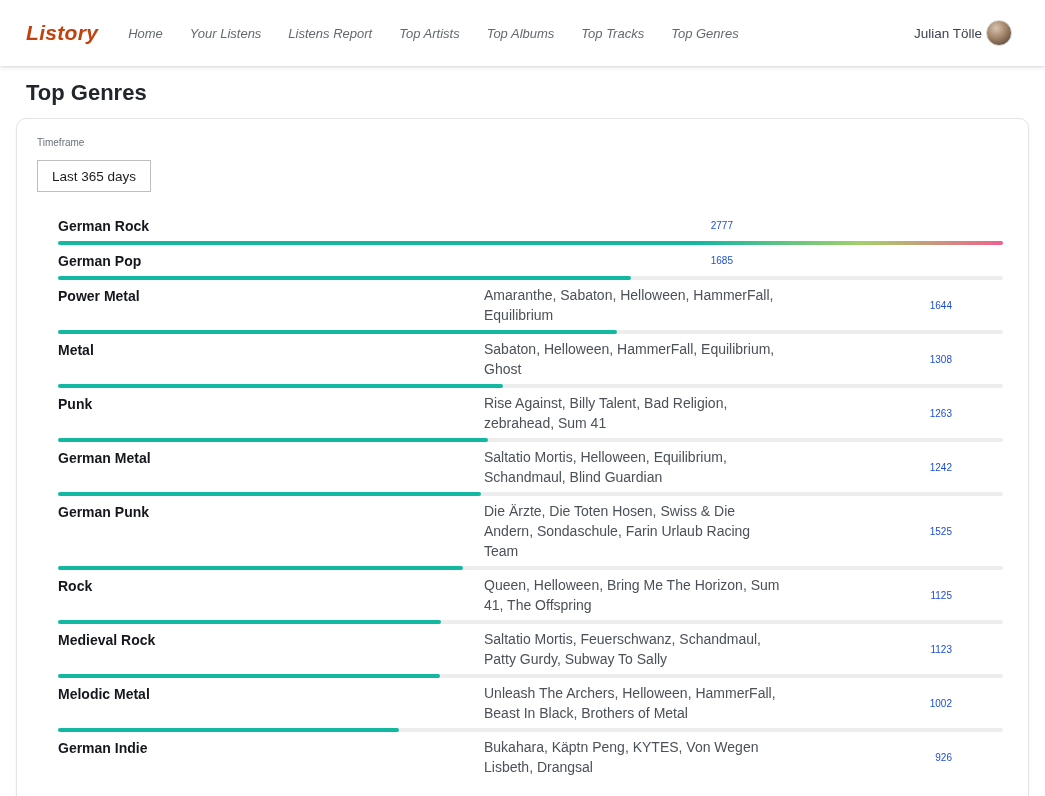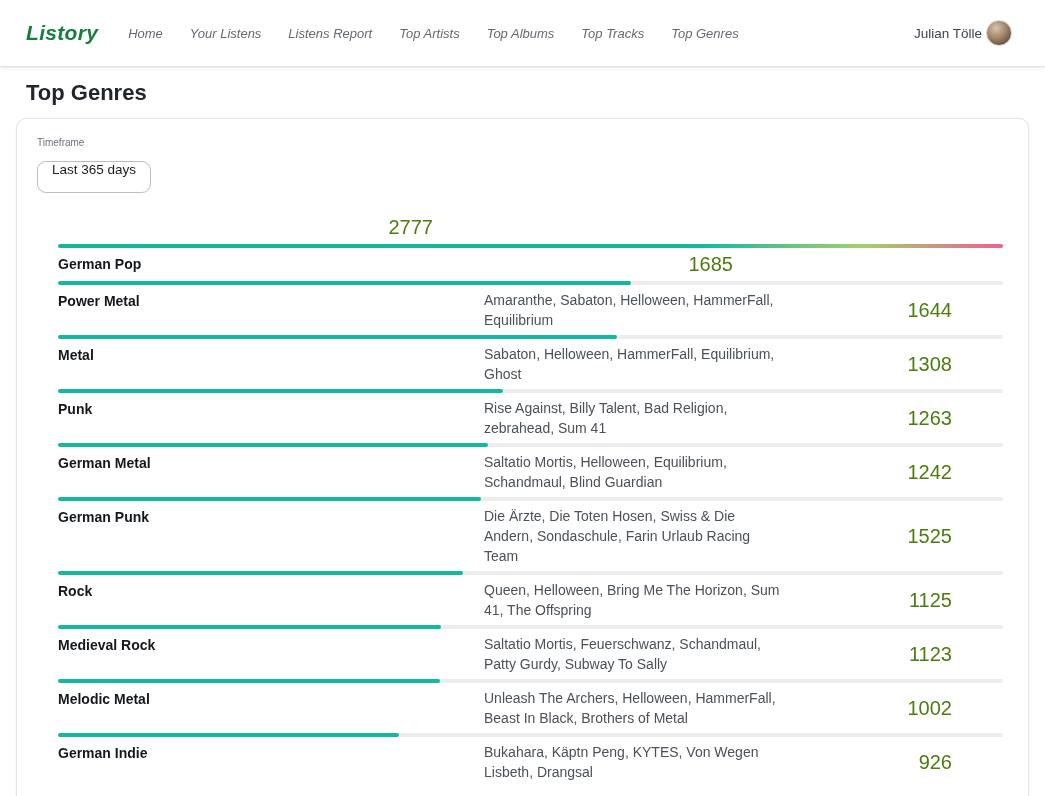--- a/index.html
+++ b/index.html
@@ -14,21 +14,21 @@
   
   .appbar {
     height: 66px; background: #fff;
     display: flex; align-items: center;
     padding: 0 33px 0 26px;
     box-shadow: 0 1px 2px rgba(0,0,0,0.10), 0 2px 6px rgba(0,0,0,0.07);
     position: relative; z-index: 5;
   }
   .logo {
     font-size: 21px; font-weight: 700; font-style: italic;
-    letter-spacing: 0.3px; color: #15803d; cursor: pointer;
+    letter-spacing: 0.3px; color: #c2410c; cursor: pointer;
     margin-right: 30px; white-space: nowrap;
   }
   .nav-links { display: flex; gap: 27px; flex: 1; align-items: center; font-style: italic; }
   .nav-link {
     font-size: 13px; color: #62696f; text-decoration: none;
     cursor: pointer; white-space: nowrap;
   }
   .user { display: flex; align-items: center; gap: 4px; cursor: pointer; }
   .user-name { font-size: 13.5px; color: #3c4450; white-space: nowrap; }
   .avatar {
@@ -46,44 +46,44 @@
   .card {
     background: #fff;
     border: 1px solid #e2e4e7;
     border-radius: 10px;
     box-shadow: 0 1px 3px rgba(0,0,0,0.05);
     padding: 14px 25px 30px 20px;
     height: 900px;
   }
   .tf-label { font-size: 10px; color: #6a727c; margin: 4px 0 12px 0; }
   .tf-select {
-    display: inline-flex; 
+    display: inline-flex; align-items: center;
     height: 32px; padding: 0 14px;
-    border: 1px solid #bdbdbd; border-radius: 9px;
+    border: 1px solid #bdbdbd; border-radius: 0;
     font-size: 13.5px; color: #1d1d1f; background: #fff;
     cursor: pointer;
   }
 
   
   .genre-rows { margin-top: 18px; }
   .genre-row { position: relative; margin-left: 21px; padding: 5px 0 9px 0; }
   .row-grid {
     display: grid;
     grid-template-columns: 426px 300px 1fr;
     align-items: start;
   }
   .genre-name {
     font-size: 14px; font-weight: 700; color: #14181d;
     line-height: 20px; padding-top: 1px;
   }
   .genre-artists {
     font-size: 14px; color: #4a5158; line-height: 20px;
   }
   .genre-count {
-    font-size: 20px; color: #4d7c0f;
+    font-size: 10px; color: #1d4ed8;
     align-self: center; justify-self: end;
     padding-right: 51px;
   }
   .bar-track {
     position: absolute; left: 0; right: 0; bottom: 0;
     height: 4px; border-radius: 2px;
     background: #ededed;
   }
   .bar-fill {
     position: absolute; left: 0; top: 0; bottom: 0;
@@ -122,20 +122,21 @@
 
   <section class="card">
     <div class="tf-label">Timeframe</div>
     <div class="tf-select">
       <span>Last 365 days</span>
     </div>
 
     <div class="genre-rows">
   <div class="genre-row">
     <div class="row-grid">
+      <div class="genre-name">German Rock</div>
       <div class="genre-count">2777</div>
     </div>
     <div class="bar-track" style="background: rgb(237, 237, 237);">
       <div class="bar-fill" style="width: 100%; background-image: linear-gradient(90deg, rgb(20, 184, 160) 0%, rgb(20, 184, 160) 68%, rgb(163, 208, 105) 85%, rgb(240, 96, 142) 100%); background-size: 100% 100%;"></div>
     </div>
   </div>
 
   <div class="genre-row">
     <div class="row-grid">
       <div class="genre-name">German Pop</div>

